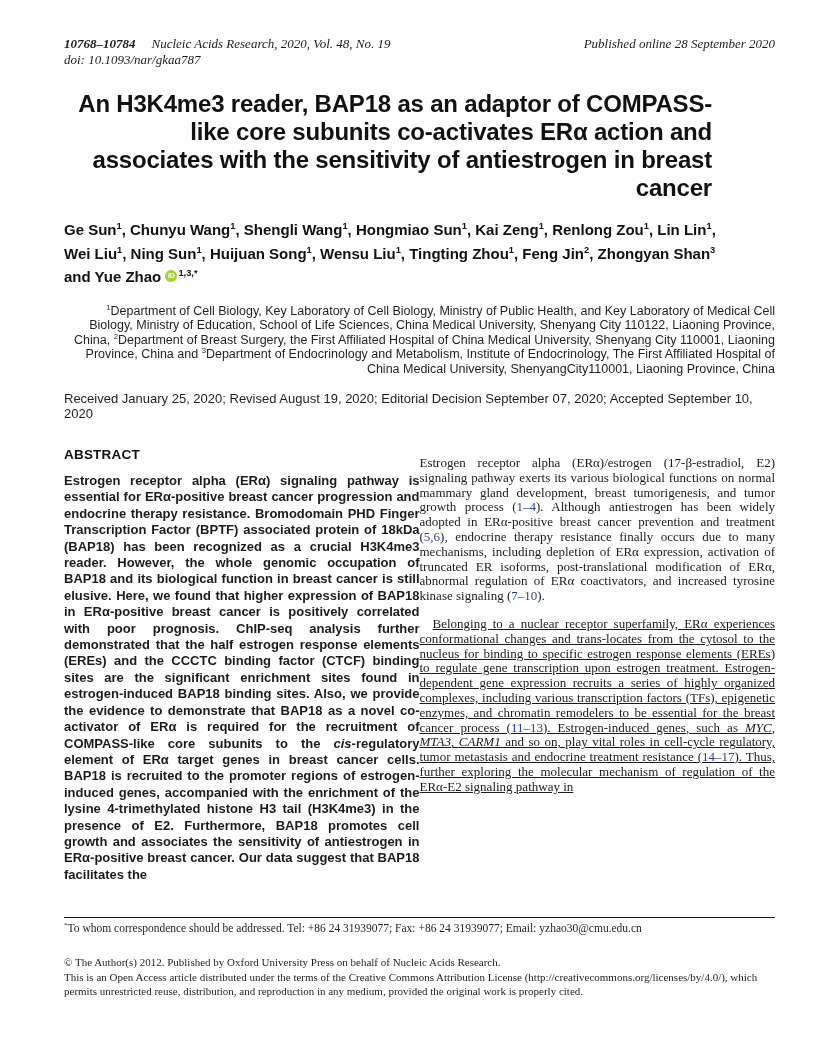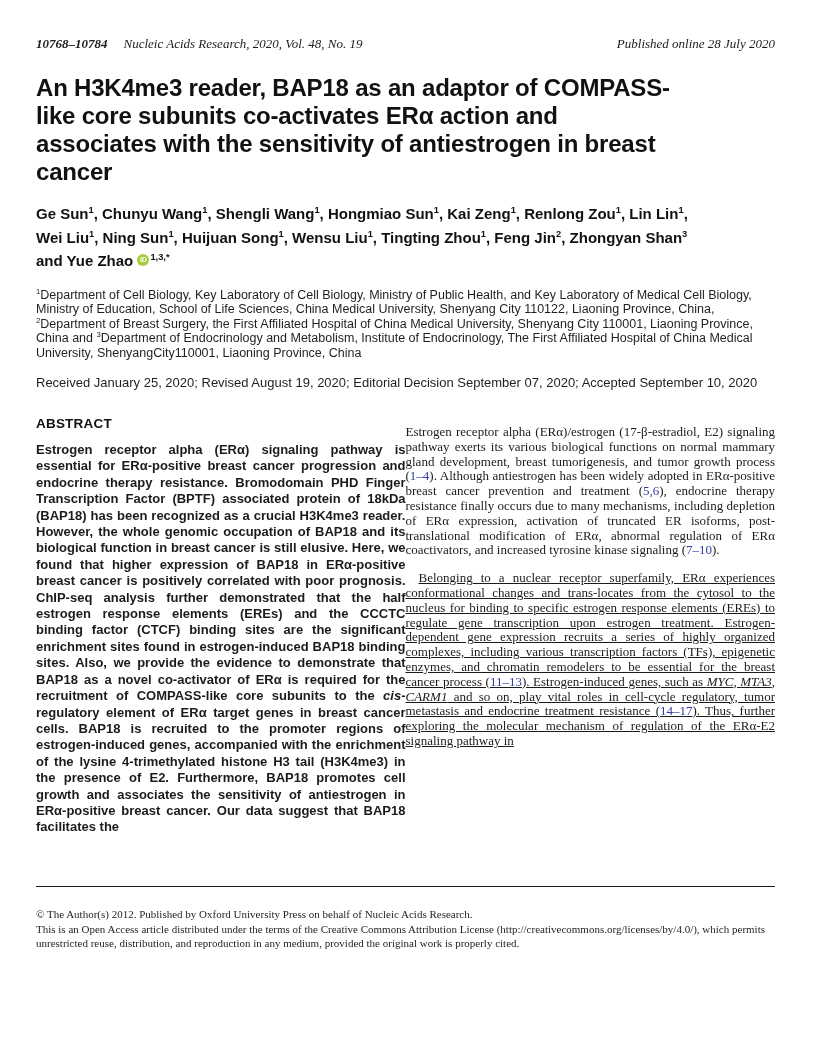--- a/index.html
+++ b/index.html
@@ -3,48 +3,48 @@
 <meta charset="utf-8">
 <style>
   html, body { margin: 0; padding: 0; }
   body {
     width: 816px; height: 1054px;
     background: #ffffff;
     color: #141414;
     overflow: hidden;
     font-family: "Liberation Serif", serif;
   }
-  .page { padding: 36px 41px 0 36px; }
+  .page { padding: 36px 41px 0 36px; margin-left: 28px; }
 
   
   .journal-header {
     display: flex; justify-content: space-between; align-items: flex-start;
     font-style: italic; font-size: 13px; line-height: 16px; color: #1c1c1c;
   }
   .jh-pages { font-weight: bold; margin-right: 16px; }
 
   
   .article-title {
     font-family: "Liberation Sans", sans-serif;
     font-weight: bold; font-size: 24px; line-height: 28px;
     letter-spacing: -0.2px;
-    max-width: 648px; margin: 22px 0 0 0; color: #111;
+    max-width: 648px; margin: 22px 0 0 0; color: #111; text-align: right;
   }
 
   
   .authors {
     font-family: "Liberation Sans", sans-serif;
     font-weight: bold; font-size: 15px; line-height: 23.5px;
     max-width: 676px; margin-top: 16px; color: #111;
   }
 
   
   .affiliations {
     font-family: "Liberation Sans", sans-serif;
-    font-size: 12.5px; line-height: 14.5px; margin-top: 13px; color: #1f1f1f;
+    font-size: 12.5px; line-height: 14.5px; margin-top: 13px; color: #1f1f1f; text-align: right;
   }
 
   .dates {
     font-family: Liberation Sans, sans-serif;
     font-size: 13px; margin-top: 15px; color: #1f1f1f;
   }
 
   
   .columns { display: flex; margin-top: 26px; height: 462px; overflow: hidden; justify-content: center; }
   .col { flex: 1 1 0; min-width: 0; }
@@ -88,22 +88,23 @@
 </head>
 <body>
 
 <div class="page">
 
   <div class="journal-header">
     <div>
       <div>
         <span class="jh-pages">10768–10784</span><span>Nucleic Acids Research, 2020, Vol. 48, No. 19</span>
       </div>
+      <div>doi: 10.1093/nar/gkaa787</div>
     </div>
-    <div>Published online 28 July 2020</div>
+    <div>Published online 28 September 2020</div>
   </div>
 
   <h1 class="article-title">An H3K4me3 reader, BAP18 as an adaptor of COMPASS-like core subunits co-activates ERα action and associates with the sensitivity of antiestrogen in breast cancer</h1>
 
   <p class="authors"><span>Ge Sun</span><span class="seg-sup">1</span><span>, Chunyu Wang</span><span class="seg-sup">1</span><span>, Shengli Wang</span><span class="seg-sup">1</span><span>, Hongmiao Sun</span><span class="seg-sup">1</span><span>, Kai Zeng</span><span class="seg-sup">1</span><span>, Renlong Zou</span><span class="seg-sup">1</span><span>, Lin Lin</span><span class="seg-sup">1</span><span>, Wei Liu</span><span class="seg-sup">1</span><span>, Ning Sun</span><span class="seg-sup">1</span><span>, Huijuan Song</span><span class="seg-sup">1</span><span>, Wensu Liu</span><span class="seg-sup">1</span><span>, Tingting Zhou</span><span class="seg-sup">1</span><span>, Feng Jin</span><span class="seg-sup">2</span><span>, Zhongyan Shan</span><span class="seg-sup">3</span><span> and Yue Zhao </span><span class="seg-orcid-icon">iD</span><span class="seg-sup">1,3,*</span></p>
 
   <p class="affiliations"><span class="seg-sup">1</span><span>Department of Cell Biology, Key Laboratory of Cell Biology, Ministry of Public Health, and Key Laboratory of Medical Cell Biology, Ministry of Education, School of Life Sciences, China Medical University, Shenyang City 110122, Liaoning Province, China, </span><span class="seg-sup">2</span><span>Department of Breast Surgery, the First Affiliated Hospital of China Medical University, Shenyang City 110001, Liaoning Province, China and </span><span class="seg-sup">3</span><span>Department of Endocrinology and Metabolism, Institute of Endocrinology, The First Affiliated Hospital of China Medical University, ShenyangCity110001, Liaoning Province, China</span></p>
 
   <p class="dates">Received January 25, 2020; Revised August 19, 2020; Editorial Decision September 07, 2020; Accepted September 10, 2020</p>
 
@@ -113,19 +114,20 @@
       <p class="abstract-text"><span>Estrogen receptor alpha (ERα) signaling pathway is essential for ERα-positive breast cancer progression and endocrine therapy resistance. Bromodomain PHD Finger Transcription Factor (BPTF) associated protein of 18kDa (BAP18) has been recognized as a crucial H3K4me3 reader. However, the whole genomic occupation of BAP18 and its biological function in breast cancer is still elusive. Here, we found that higher expression of BAP18 in ERα-positive breast cancer is positively correlated with poor prognosis. ChIP-seq analysis further demonstrated that the half estrogen response elements (EREs) and the CCCTC binding factor (CTCF) binding sites are the significant enrichment sites found in estrogen-induced BAP18 binding sites. Also, we provide the evidence to demonstrate that BAP18 as a novel co-activator of ERα is required for the recruitment of COMPASS-like core subunits to the </span><span class="seg-italic">cis</span><span>-regulatory element of ERα target genes in breast cancer cells. BAP18 is recruited to the promoter regions of estrogen-induced genes, accompanied with the enrichment of the lysine 4-trimethylated histone H3 tail (H3K4me3) in the presence of E2. Furthermore, BAP18 promotes cell growth and associates the sensitivity of antiestrogen in ERα-positive breast cancer. Our data suggest that BAP18 facilitates the</span></p>
     </div>
     <div class="col">
       <p class="intro-text"><span>Estrogen receptor alpha (ERα)/estrogen (17-β-estradiol, E2) signaling pathway exerts its various biological functions on normal mammary gland development, breast tumorigenesis, and tumor growth process (</span><span class="seg-link">1–4</span><span>). Although antiestrogen has been widely adopted in ERα-positive breast cancer prevention and treatment (</span><span class="seg-link">5,6</span><span>), endocrine therapy resistance finally occurs due to many mechanisms, including depletion of ERα expression, activation of truncated ER isoforms, post-translational modification of ERα, abnormal regulation of ERα coactivators, and increased tyrosine kinase signaling (</span><span class="seg-link">7–10</span><span>).</span></p>
       <p class="intro-text indent"><span>Belonging to a nuclear receptor superfamily, ERα experiences conformational changes and trans-locates from the cytosol to the nucleus for binding to specific estrogen response elements (EREs) to regulate gene transcription upon estrogen treatment. Estrogen-dependent gene expression recruits a series of highly organized complexes, including various transcription factors (TFs), epigenetic enzymes, and chromatin remodelers to be essential for the breast cancer process (</span><span class="seg-link">11–13</span><span>). Estrogen-induced genes, such as </span><span class="seg-italic">MYC</span><span>, </span><span class="seg-italic">MTA3</span><span>, </span><span class="seg-italic">CARM1</span><span> and so on, play vital roles in cell-cycle regulatory, tumor metastasis and endocrine treatment resistance (</span><span class="seg-link">14–17</span><span>). Thus, further exploring the molecular mechanism of regulation of the ERα-E2 signaling pathway in</span></p>
     </div>
   </div>
 
   <hr class="foot-rule">
 
+  <p class="correspondence"><span class="seg-sup">*</span><span>To whom correspondence should be addressed.  Tel: +86 24 31939077; Fax: +86 24 31939077; Email: yzhao30@cmu.edu.cn</span></p>
 
   <div class="copyright-block">
     <p>© The Author(s) 2012. Published by Oxford University Press on behalf of Nucleic Acids Research.</p>
     <p>This is an Open Access article distributed under the terms of the Creative Commons Attribution License (http://creativecommons.org/licenses/by/4.0/), which permits unrestricted reuse, distribution, and reproduction in any medium, provided the original work is properly cited.</p>
   </div>
 
 </div>
 
 </body></html>

